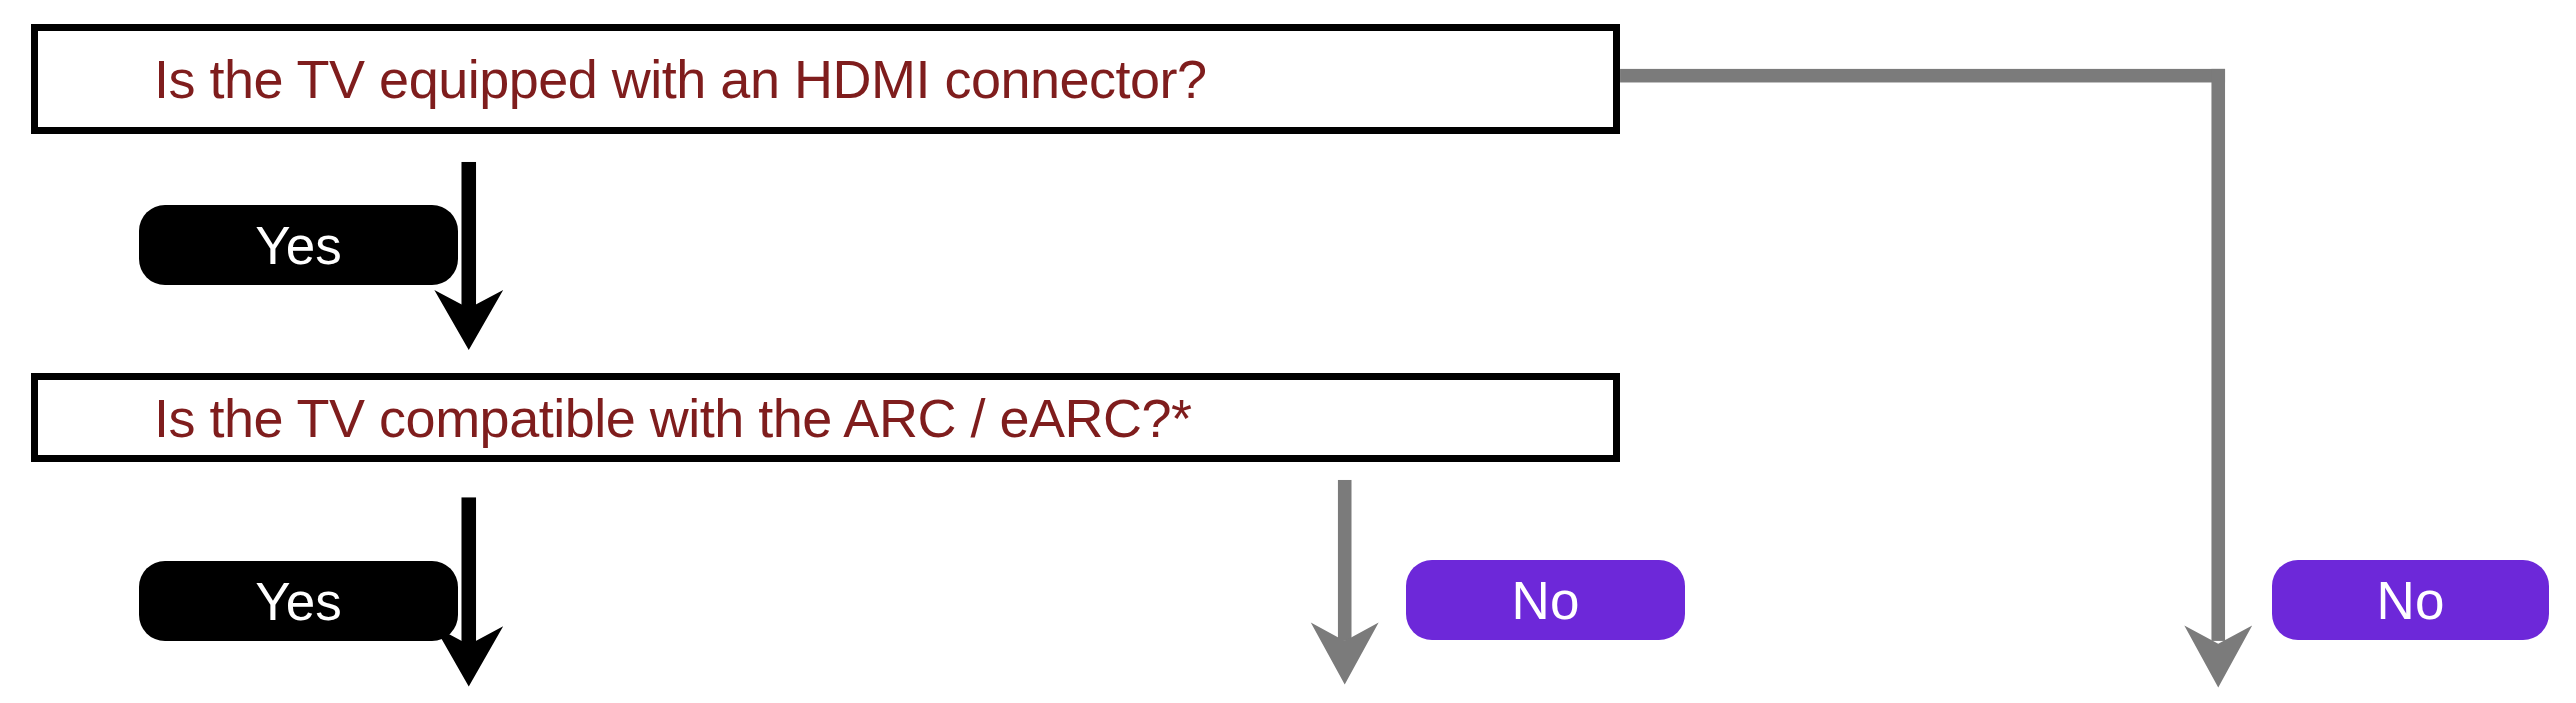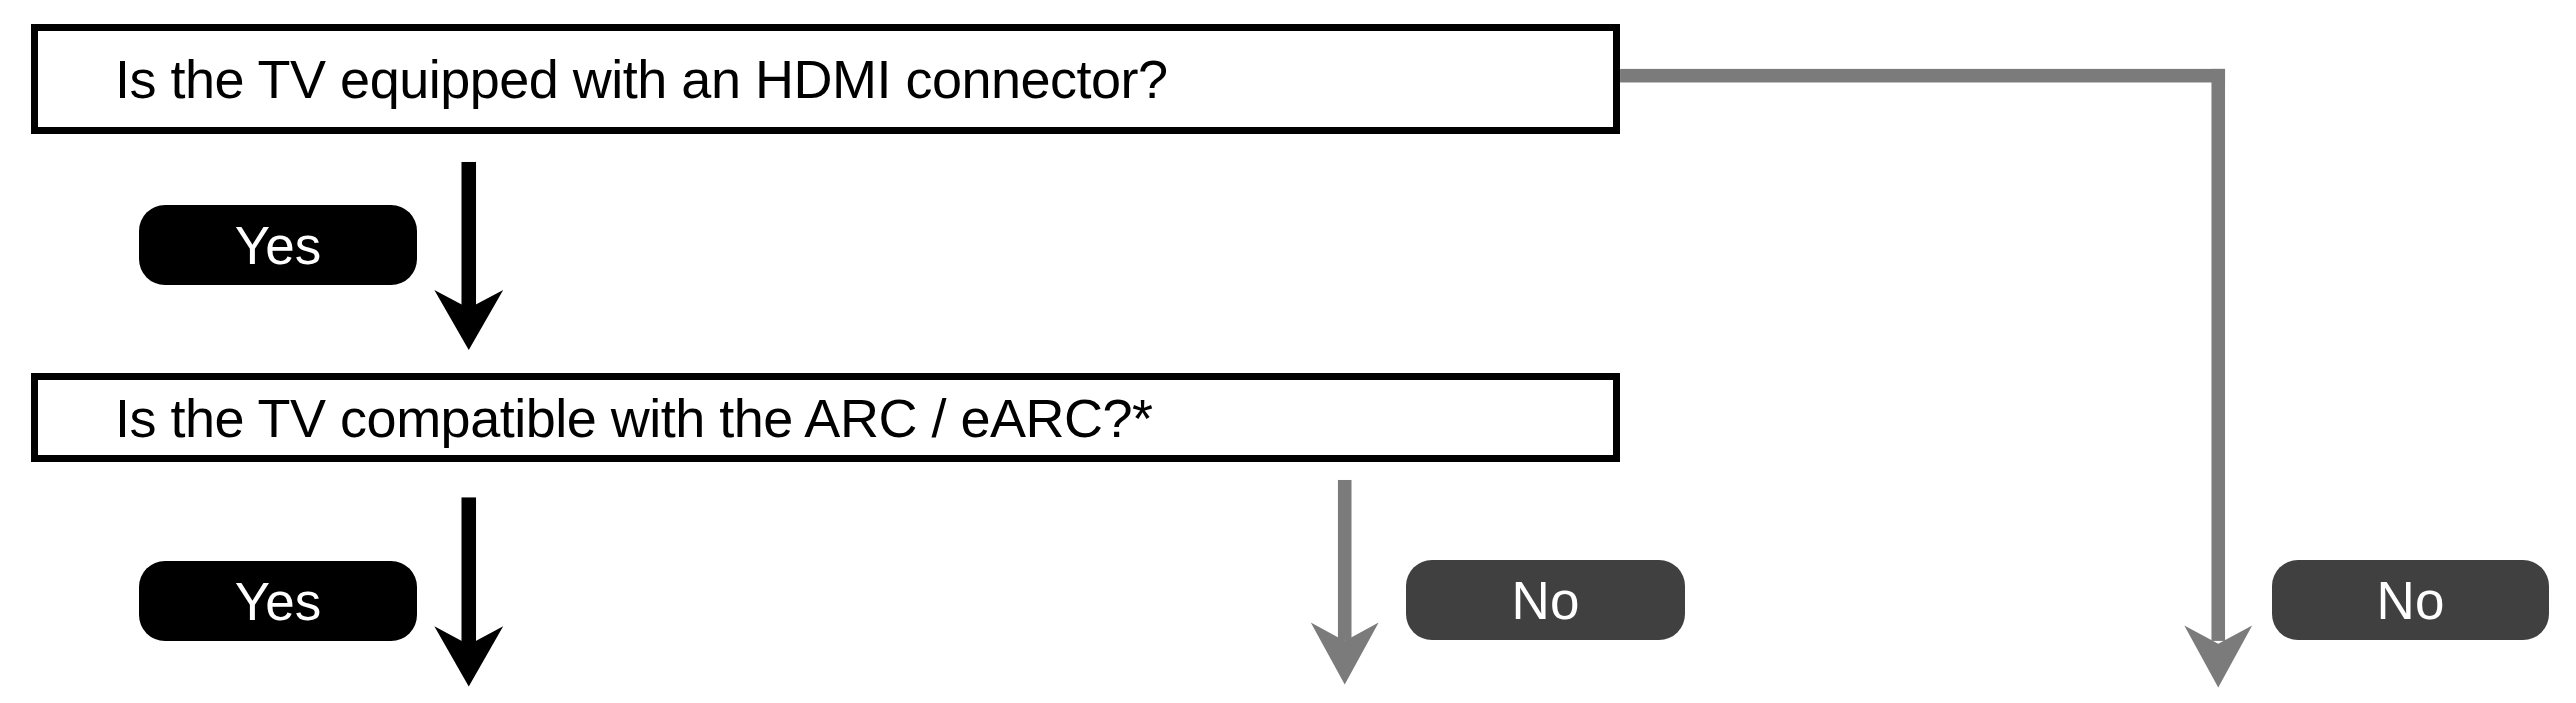--- a/index.html
+++ b/index.html
@@ -30,40 +30,40 @@
     height: 110px;
     box-sizing: border-box;
     background: #ffffff;
     border: 7.8px solid #000000;
     display: flex;
     align-items: center;
   }
   .qbox--1 { top: 24px; }
   .qbox--2 { top: 373px; height: 89px; }
   .qtext {
-    padding-left: 77px;
+    padding-left: 116px;
     font-size: 54px;
     letter-spacing: -0.5px;
-    color: #000000;
+    color: #7f1d1d;
     white-space: nowrap;
   }
   .badge {
     position: absolute;
-    width: 278px;
+    width: 319px;
     height: 80px;
     border-radius: 26px;
     display: flex;
     align-items: center;
     justify-content: center;
     font-size: 53px;
     color: #ffffff;
     white-space: nowrap;
   }
   .badge--yes { background: #000000; }
-  .badge--no  { background: #404040; }
+  .badge--no  { background: #6d28d9; }
   .badge--yes1 { left: 139px;  top: 205px; }
   .badge--yes2 { left: 139px;  top: 561px; }
   .badge--no-middle { left: 1406px; top: 560px; width: 279px; }
   .badge--no-right  { left: 2272px; top: 560px; width: 277px; }
 </style>
 </head>
 <body>
 
 <div class="canvas">
 

